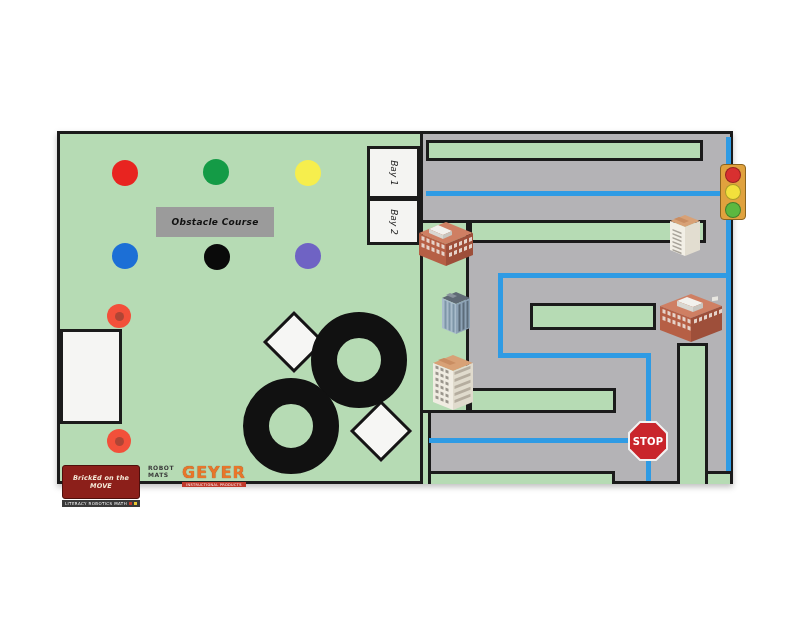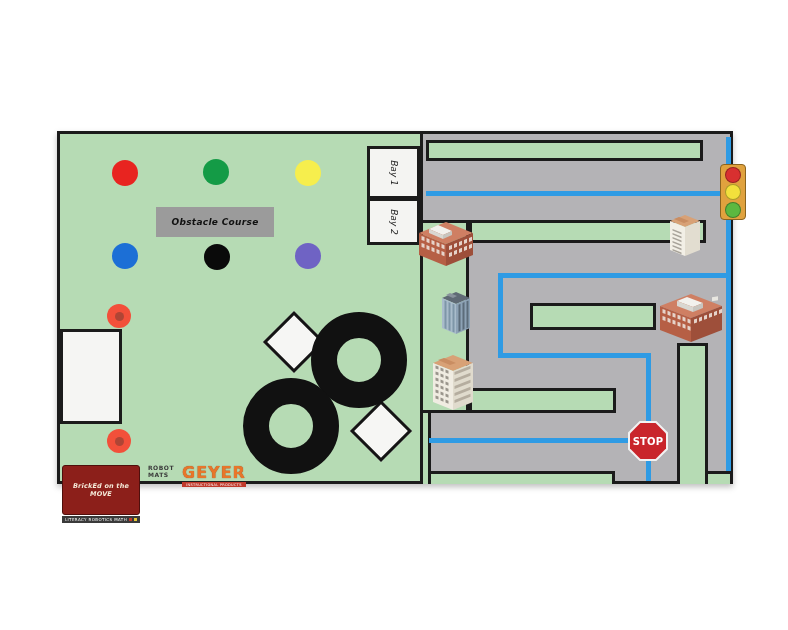--- a/index.html
+++ b/index.html
@@ -35,21 +35,21 @@
        clip-path:polygon(29% 0,71% 0,100% 29%,100% 71%,71% 100%,29% 100%,0 71%,0 29%);
        background:#f2f2f2;display:flex;align-items:center;justify-content:center;}
   .stop-inner{width:36px;height:36px;
        clip-path:polygon(29% 0,71% 0,100% 29%,100% 71%,71% 100%,29% 100%,0 71%,0 29%);
        display:flex;align-items:center;justify-content:center;}
   .stop-inner span{color:#fff;font-size:10px;font-weight:bold;letter-spacing:.2px;}
   .bldg{position:absolute;z-index:6;}
   .logo-row{position:absolute;left:2px;top:331px;display:flex;align-items:flex-start;gap:8px;}
   .bricked{width:78px;}
   .bricked-main{background:#8c1f1a;border:1px solid #4f0f0c;border-radius:3px;color:#f5e9d8;
-       font-size:6.5px;font-weight:bold;font-style:italic;text-align:center;padding:16px 0;letter-spacing:.2px;}
+       font-size:6.5px;font-weight:bold;font-style:italic;text-align:center;padding:8px 0;letter-spacing:.2px;}
   .bricked-tag{margin-top:1px;background:#3a3a3a;color:#fff;font-size:4px;text-align:center;
        padding:1px 0;letter-spacing:.4px;display:flex;justify-content:center;gap:2px;align-items:center;}
   .sq{display:inline-block;width:3px;height:3px;}
   .robotmats{color:#3a3a3a;font-size:6px;font-weight:bold;line-height:1.1;letter-spacing:.5px;}
   .geyer-wrap{text-align:center;}
   .geyer{color:#e8762a;font-size:16px;font-weight:bold;letter-spacing:1px;line-height:1;
        text-shadow:0 0 1px #8a3c10;}
   .geyer-tag{margin-top:1px;background:#c0392b;color:#fff;font-size:3.5px;padding:0.5px 2px;letter-spacing:.3px;}
 </style>
 </head>

